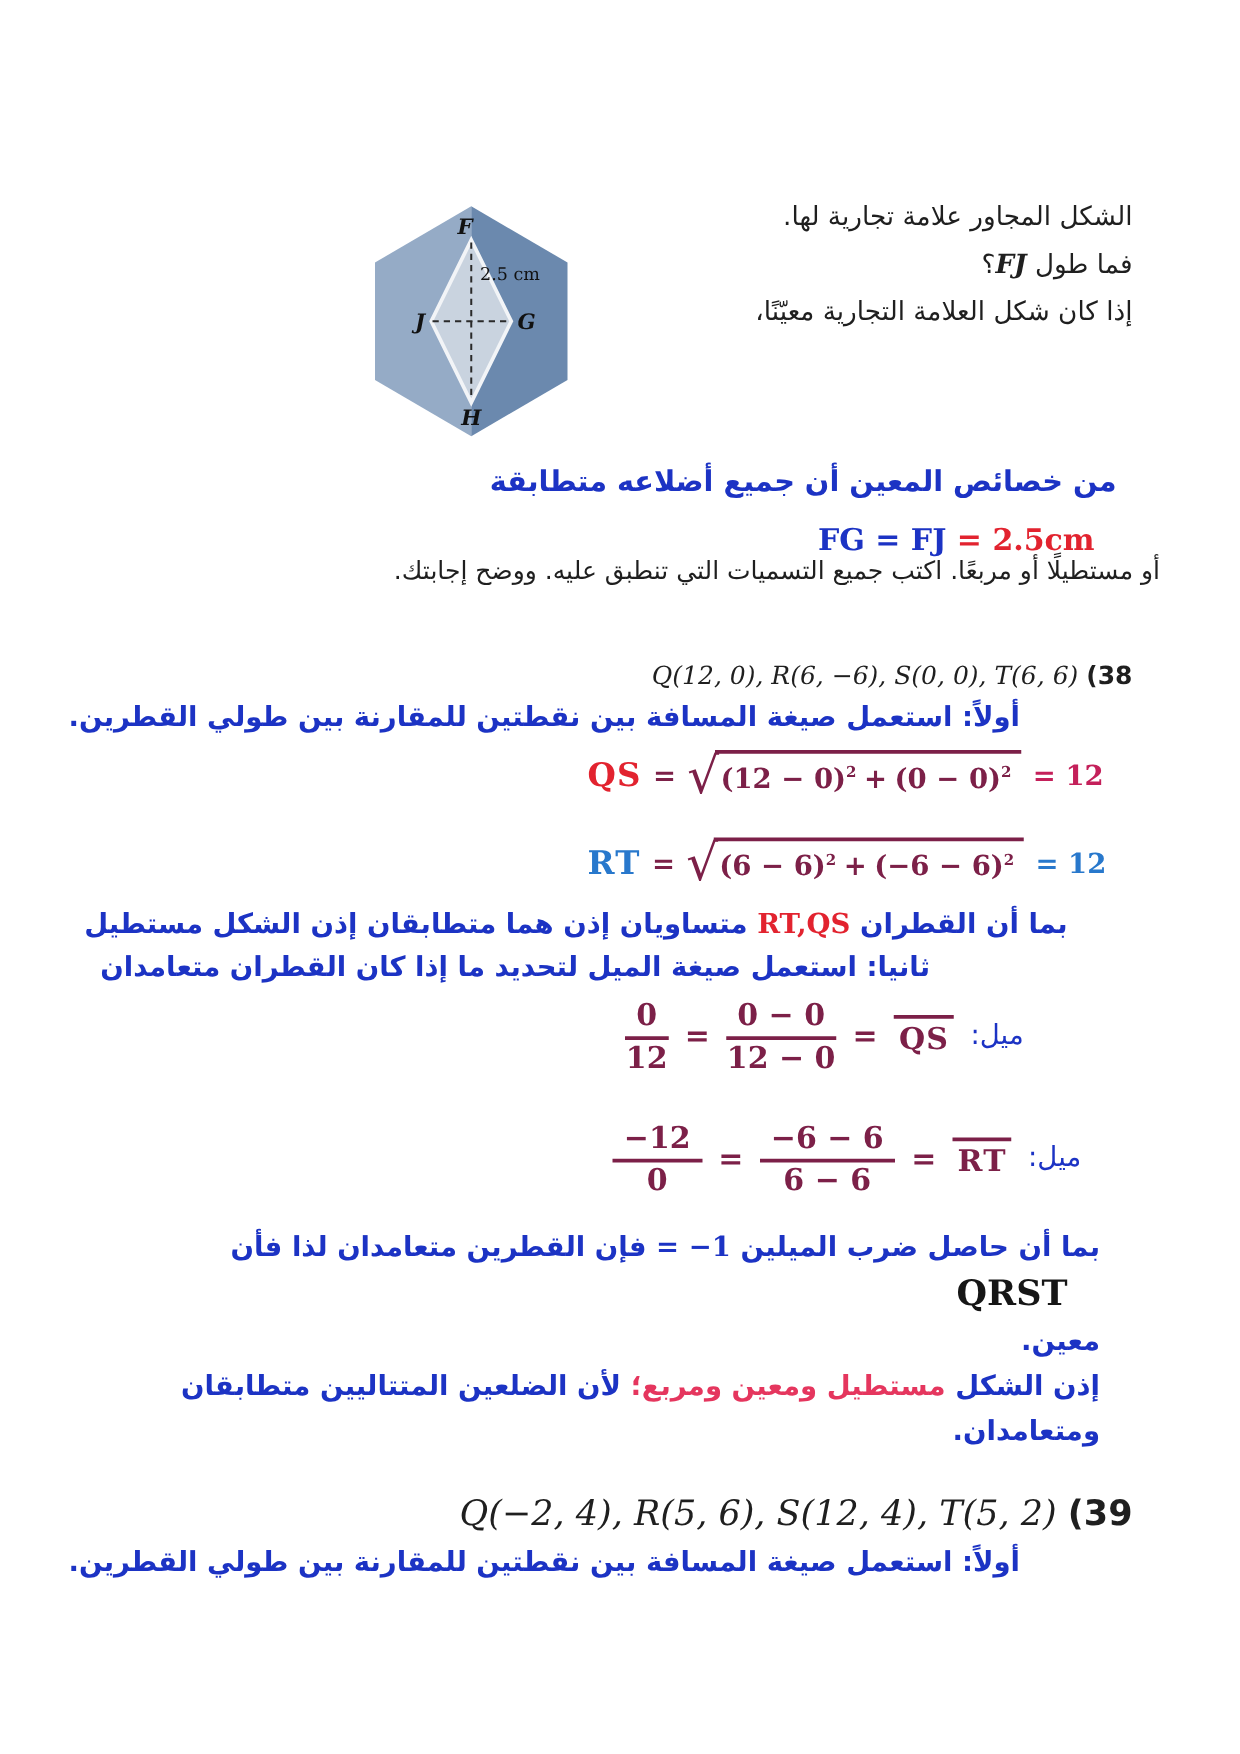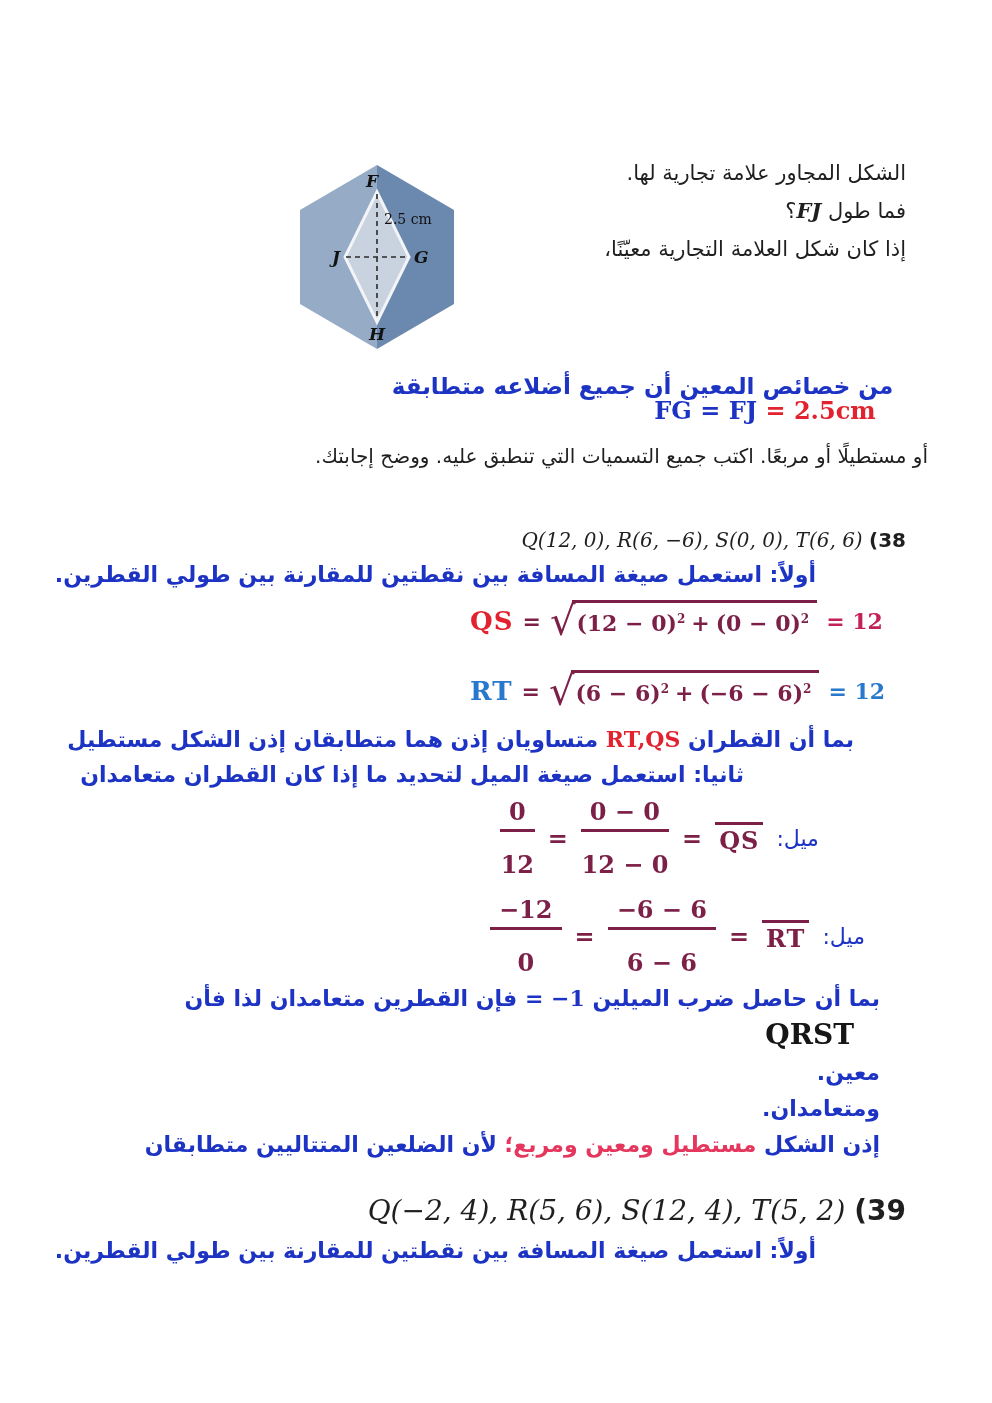--- a/index.html
+++ b/index.html
@@ -25,21 +25,21 @@
 .sqrt{display:inline-flex;align-items:flex-start;}
 .rsign{font-size:40px;font-weight:400;line-height:42px;}
 .rbody{border-top:3px solid currentColor;padding:7px 8px 2px 4px;margin-left:-3px;line-height:1.25;}
 .rbody sup{font-size:12px;vertical-align:super;}
 .plus{margin:0 6px;}
 .slope{display:flex;direction:rtl;align-items:center;gap:13px;font-family:"DejaVu Serif","Liberation Serif",serif;font-weight:700;font-size:24px;color:var(--maroon);}
 .slabel{font-family:"DejaVu Sans",sans-serif;font-size:22px;color:var(--blue);font-weight:400;}
 .oline{border-top:3px solid currentColor;padding:1px 4px 0;letter-spacing:1px;direction:ltr;unicode-bidi:isolate;}
 .frac{display:inline-flex;flex-direction:column;align-items:center;line-height:1.15;}
 .frac .num{border-bottom:3px solid currentColor;padding:0 9px 3px;direction:ltr;unicode-bidi:isolate;}
-.frac .den{padding-top:19px;direction:ltr;unicode-bidi:isolate;}
+.frac .den{padding-top:0;direction:ltr;unicode-bidi:isolate;}
 .qrst-big{font-family:"DejaVu Serif","Liberation Serif",serif;font-size:28px;font-weight:700;color:#161616;margin-right:26px;}
 .coords{}
 svg text{font-family:"DejaVu Serif","Liberation Serif",serif;}
 </style>
 </head>
 <body>
 
 <div id="page">
 
   <div class="abs rtl" style="top:154px;right:86px;width:402px;font-size:21px;line-height:38px;">
@@ -60,21 +60,21 @@
       <line x1="50" y1="95" x2="112" y2="95" stroke="#2a2a2a" stroke-width="1.6" stroke-dasharray="5,4"></line>
       <text x="76" y="25" font-size="17" font-style="italic" font-weight="bold" fill="#111" text-anchor="middle">F</text>
       <text x="118" y="101" font-size="17" font-style="italic" font-weight="bold" fill="#111">G</text>
       <text x="44" y="101" font-size="17" font-style="italic" font-weight="bold" fill="#111" text-anchor="end">J</text>
       <text x="81" y="178" font-size="17" font-style="italic" font-weight="bold" fill="#111" text-anchor="middle">H</text>
       <text x="88" y="62" font-size="14" fill="#111">2.5 cm</text>
     </svg>
   </div>
 
   <div class="abs rtl hand" style="top:343px;left:370px;width:545px;text-align:center;font-size:23px;margin-top:30px;">من خصائص المعين أن جميع أضلاعه متطابقة</div>
-  <div class="abs serif bold" style="top:396px;left:620px;width:290px;text-align:center;font-size:24px;">
+  <div class="abs serif bold" style="top:417px;left:620px;width:290px;text-align:center;font-size:24px;">
     <span class="hand serif">FG = FJ</span>
     <span class="red">= 2.5cm</span>
   </div>
 
   <div class="abs rtl ink" style="top:436px;right:64px;width:862px;font-size:20px;line-height:40px;">
     <div>أو مستطيلًا أو مربعًا. اكتب جميع التسميات التي تنطبق عليه. ووضح إجابتك.</div>
   </div>
 
   <div class="abs rtl ink" style="top:528px;right:86px;font-size:20px;">
     <span class="bold ltr">(38</span>
@@ -146,26 +146,26 @@
   </div>
 
   <div class="abs rtl hand" style="top:980px;right:112px;width:800px;font-size:22px;line-height:36px;">
     <div>
       <span>بما أن حاصل ضرب الميلين</span>
       <span class="ltr serif">= −1</span>
       <span>فإن القطرين متعامدان لذا فأن</span>
       <span class="ltr qrst-big">QRST</span>
     </div>
     <div>معين.</div>
-    <div>ومتعامدان.</div>
     <div>
       <span>إذن الشكل</span>
       <span class="magenta">مستطيل ومعين ومربع؛</span>
       <span>لأن الضلعين المتتاليين متطابقان</span>
     </div>
+    <div>ومتعامدان.</div>
   </div>
 
   <div class="abs rtl ink" style="top:1194px;right:86px;font-size:28px;">
     <span class="bold ltr">(39</span>
     <span class="serif it ltr coords">Q(−2, 4), R(5, 6), S(12, 4), T(5, 2)</span>
   </div>
 
   <div class="abs rtl hand" style="top:1238px;right:176px;font-size:22px;">أولاً: استعمل صيغة المسافة بين نقطتين للمقارنة بين طولي القطرين.</div>
 
 </div>

